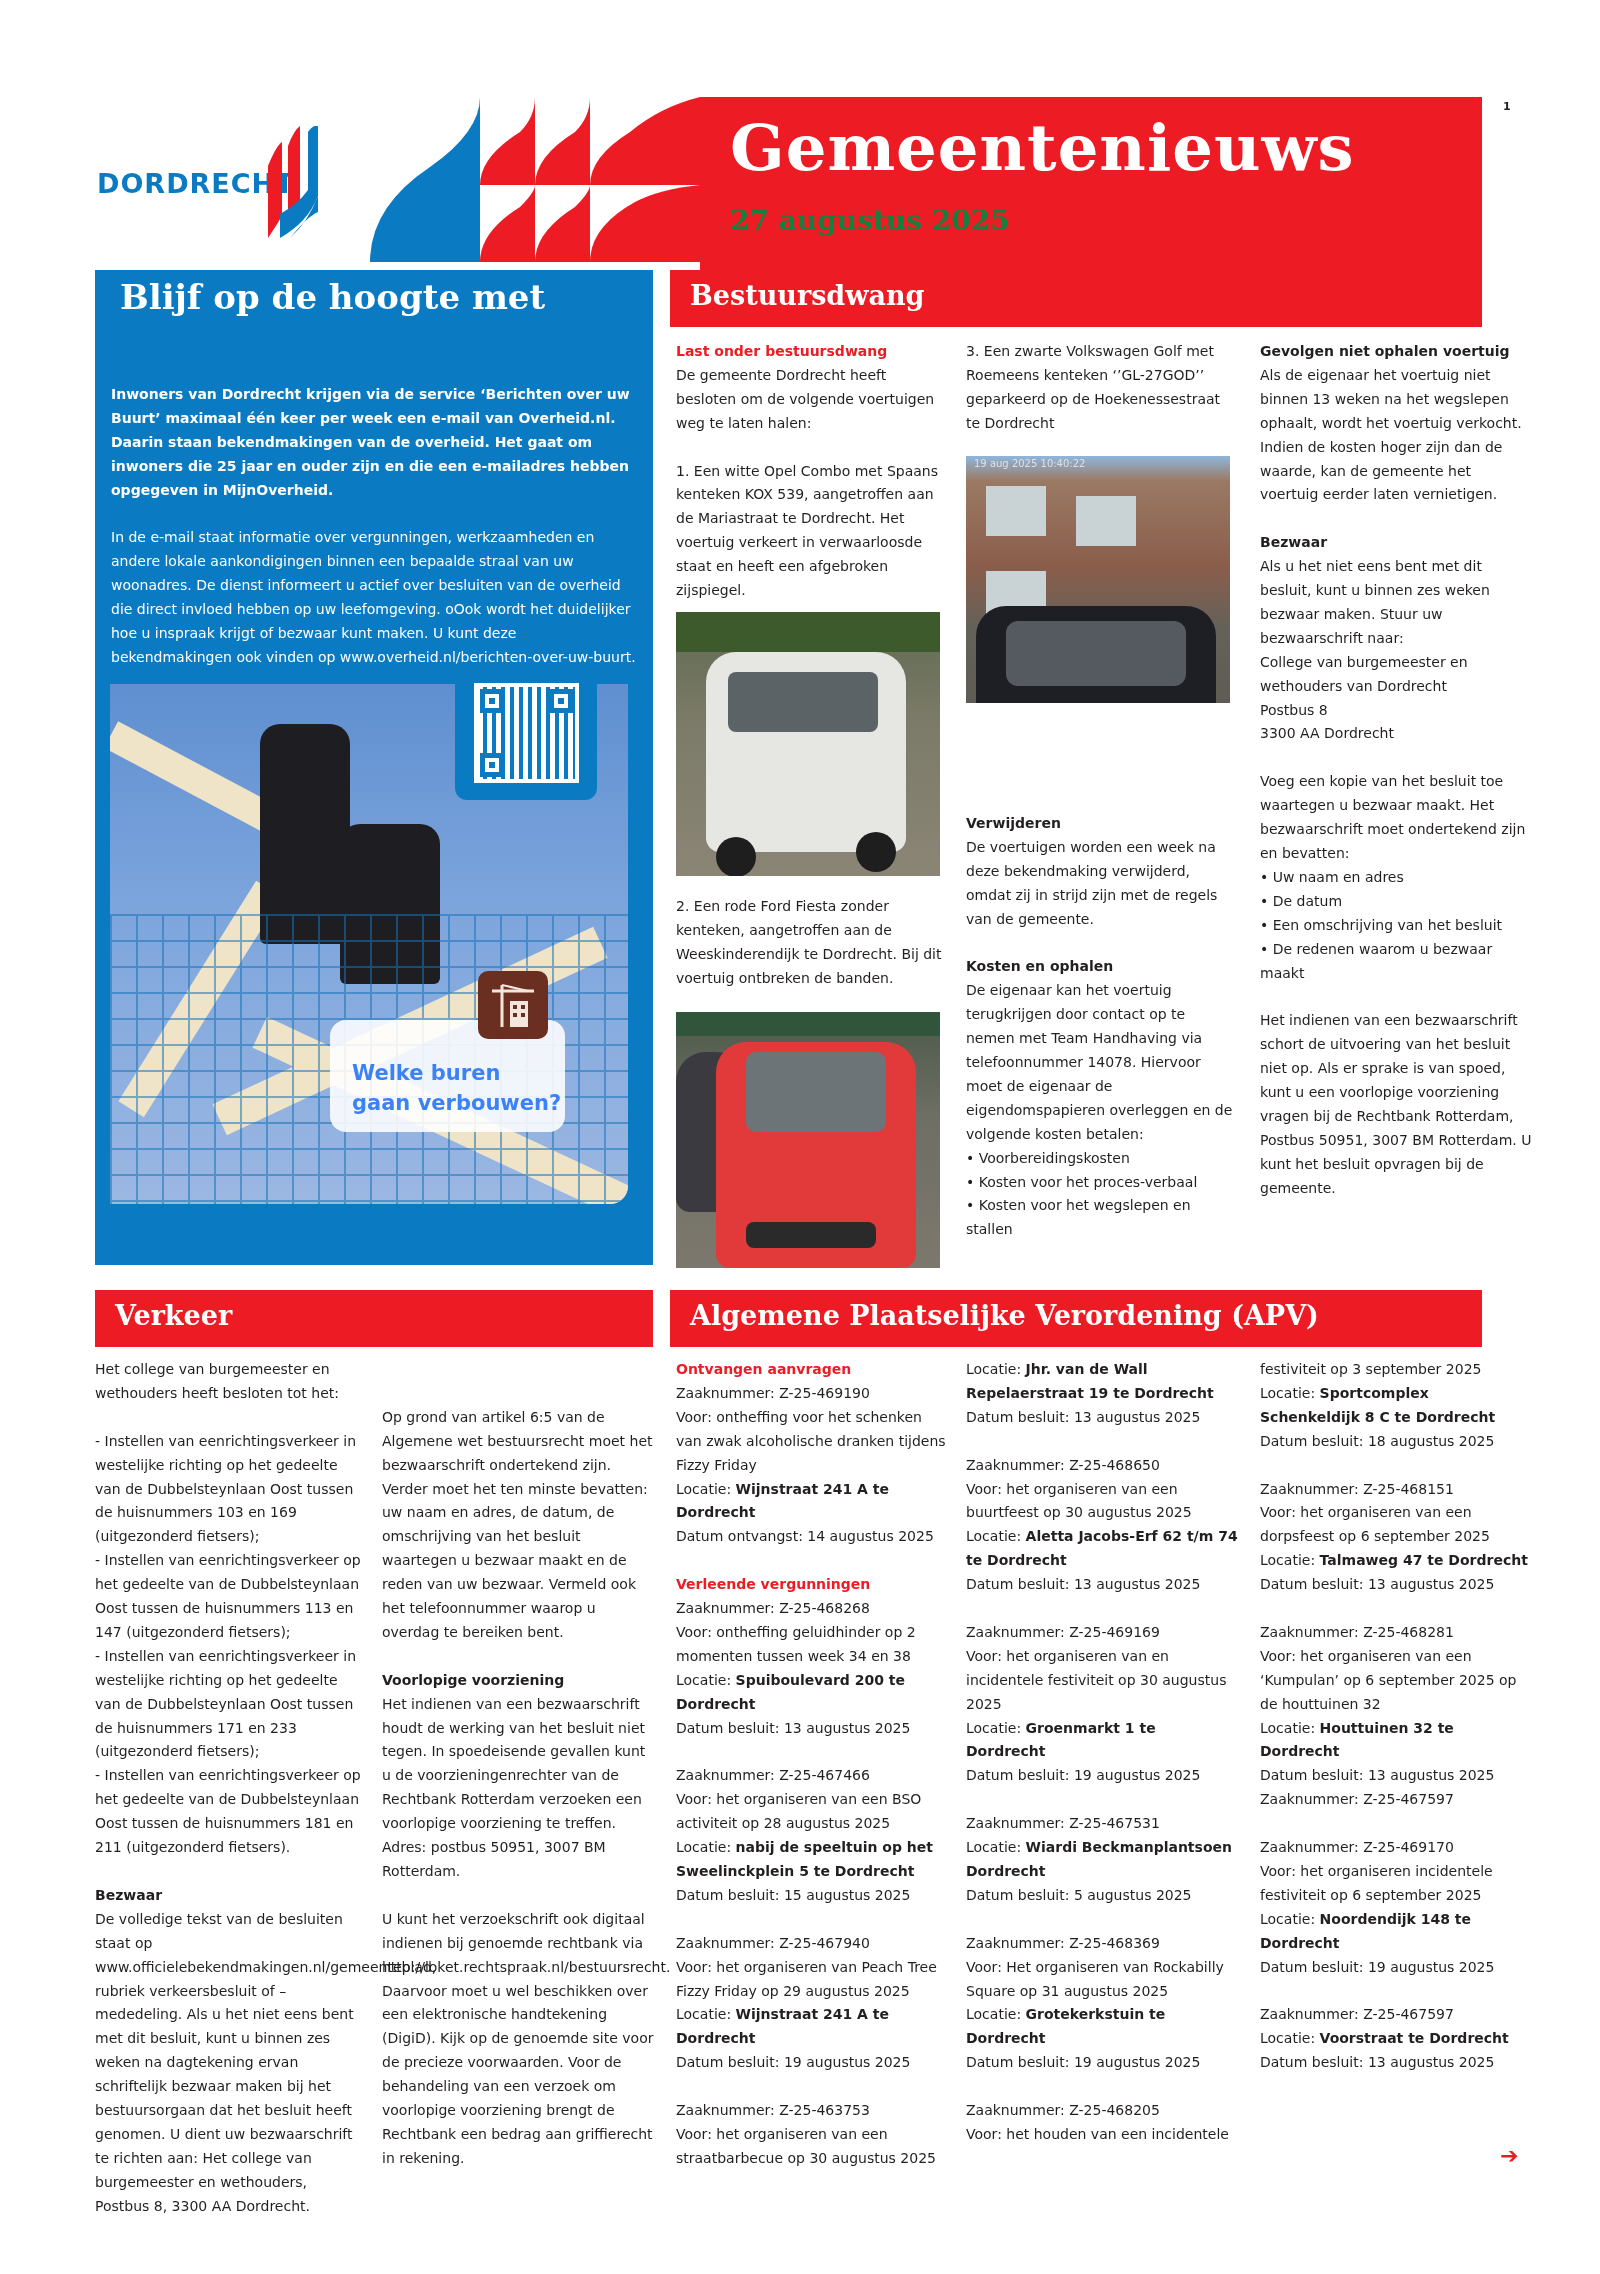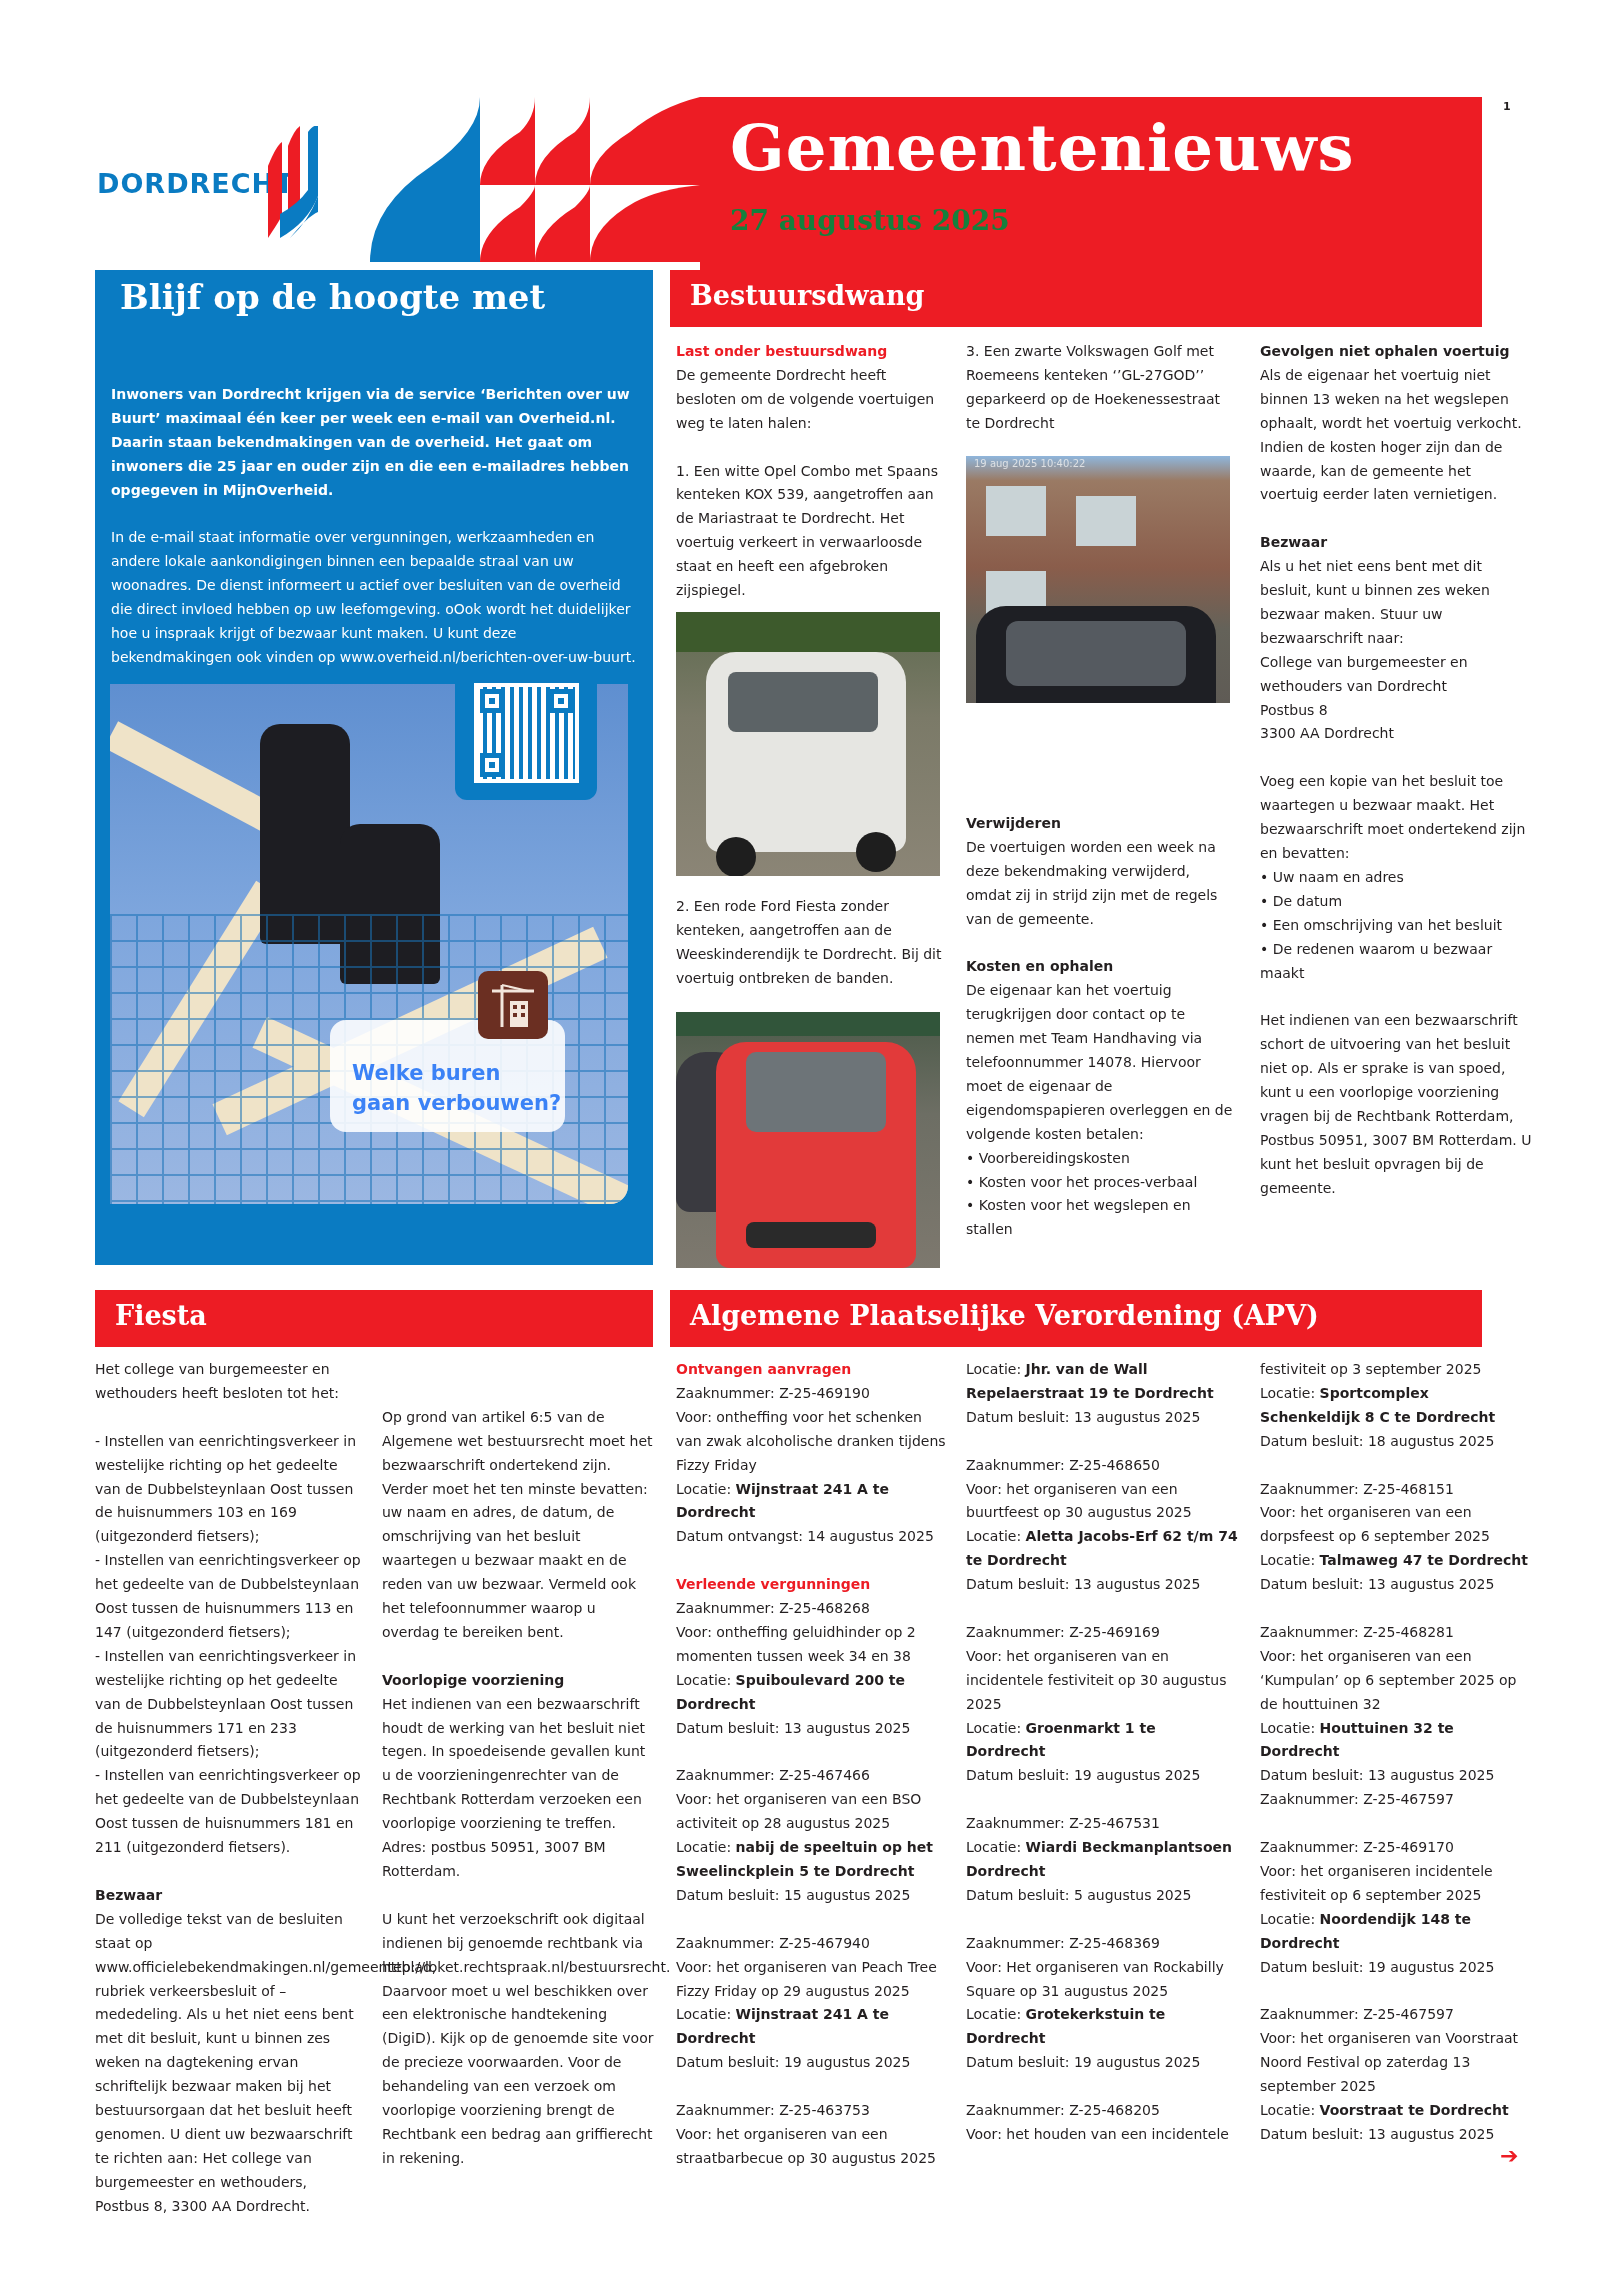--- a/index.html
+++ b/index.html
@@ -207,21 +207,21 @@
   <p>Voeg een kopie van het besluit toe waartegen u bezwaar maakt. Het bezwaarschrift moet ondertekend zijn en bevatten:</p>
   <p>• <span>Uw naam en adres</span></p>
   <p>• <span>De datum</span></p>
   <p>• <span>Een omschrijving van het besluit</span></p>
   <p>• <span>De redenen waarom u bezwaar maakt</span></p>
   <div class="gap"></div>
   <p>Het indienen van een bezwaarschrift schort de uitvoering van het besluit niet op. Als er sprake is van spoed, kunt u een voorlopige voorziening vragen bij de Rechtbank Rotterdam, Postbus 50951, 3007 BM Rotterdam. U kunt het besluit opvragen bij de gemeente.</p>
 </div>
 
 <div class="abs sect sect-verkeer">
-  <span>Fiesta</span>
+  <span>Verkeer</span>
 </div>
 <div class="abs col v1">
   <p>Het college van burgemeester en wethouders heeft besloten tot het:</p>
   <div class="gap"></div>
   <p>- Instellen van eenrichtingsverkeer in westelijke richting op het gedeelte van de Dubbelsteynlaan Oost tussen de huisnummers 103 en 169 (uitgezonderd fietsers);</p>
   <p>- Instellen van eenrichtingsverkeer op het gedeelte van de Dubbelsteynlaan Oost tussen de huisnummers 113 en 147 (uitgezonderd fietsers);</p>
   <p>- Instellen van eenrichtingsverkeer in westelijke richting op het gedeelte van de Dubbelsteynlaan Oost tussen de huisnummers 171 en 233 (uitgezonderd fietsers);</p>
   <p>- Instellen van eenrichtingsverkeer op het gedeelte van de Dubbelsteynlaan Oost tussen de huisnummers 181 en 211 (uitgezonderd fietsers).</p>
   <div class="gap"></div>
   <p class="h">Bezwaar</p>
@@ -340,19 +340,18 @@
   <div class="gap"></div>
   <div>
     <p>Zaaknummer: Z-25-469170</p>
     <p>Voor: het organiseren incidentele festiviteit op 6 september 2025</p>
     <p><span>Locatie: </span><b>Noordendijk 148 te Dordrecht</b></p>
     <p>Datum besluit: 19 augustus 2025</p>
   </div>
   <div class="gap"></div>
   <div>
     <p>Zaaknummer: Z-25-467597</p>
-    <p>Voor: het organiseren van Voorstraat Noord Festival op zaterdag 13 september 2025</p>
     <p><span>Locatie: </span><b>Voorstraat te Dordrecht</b></p>
     <p>Datum besluit: 13 augustus 2025</p>
   </div>
 </div>
 
 <div class="abs next-arrow">➔</div>
 
 </body></html>

